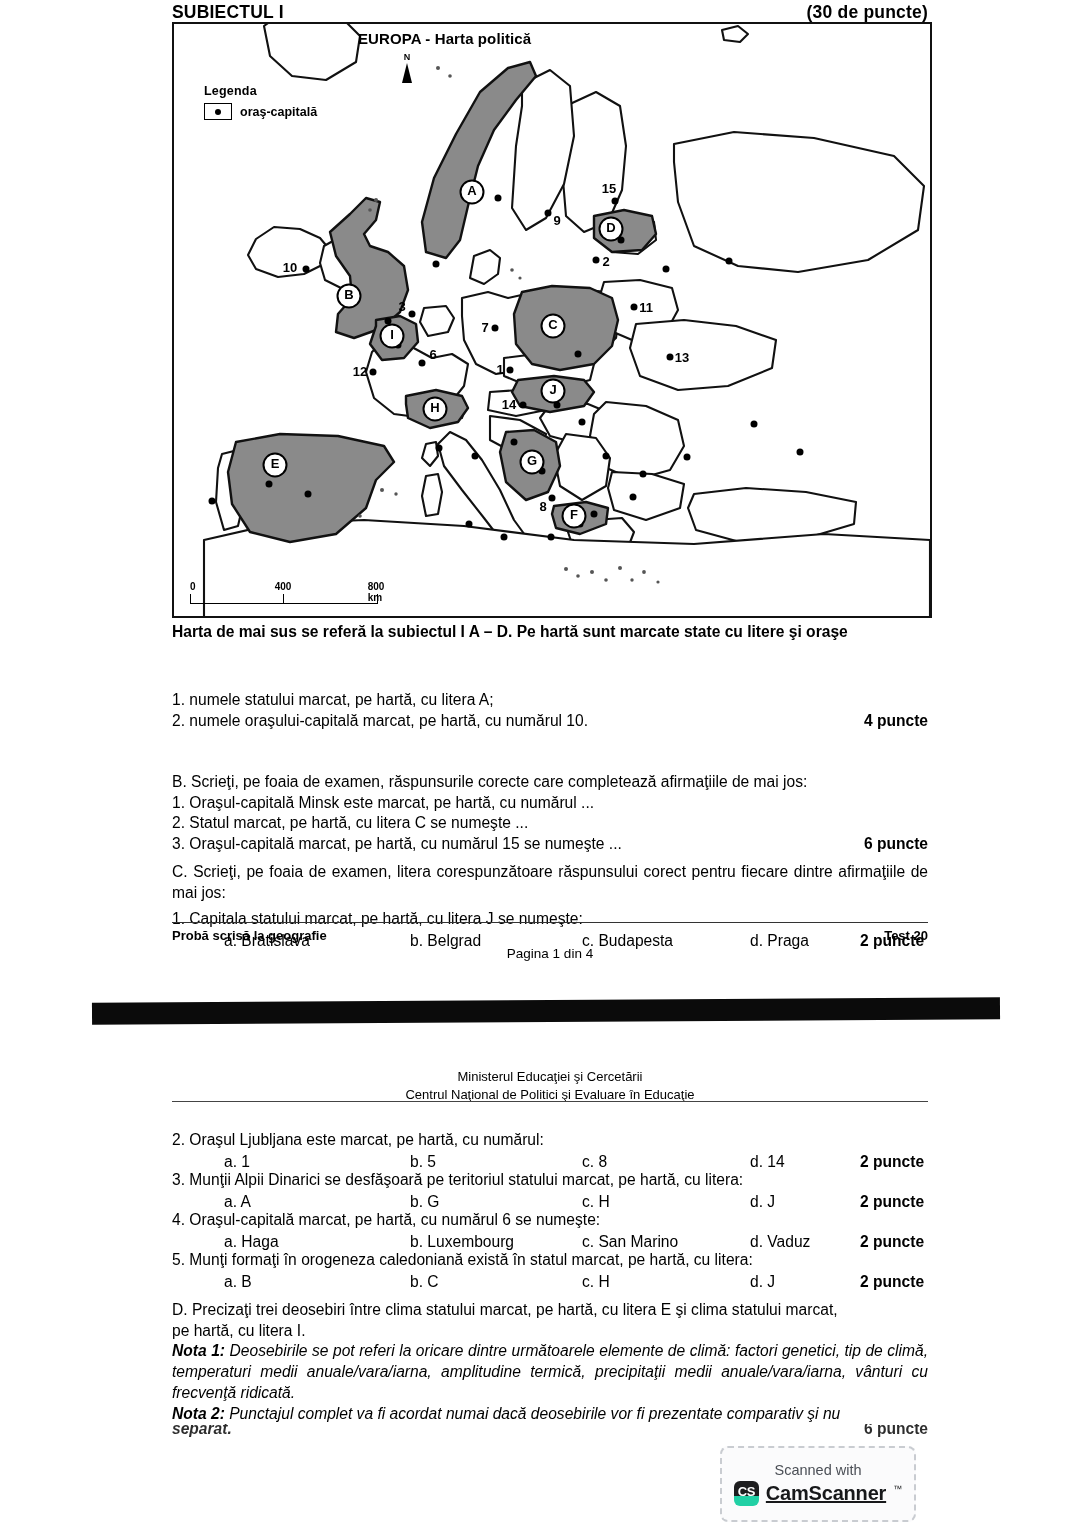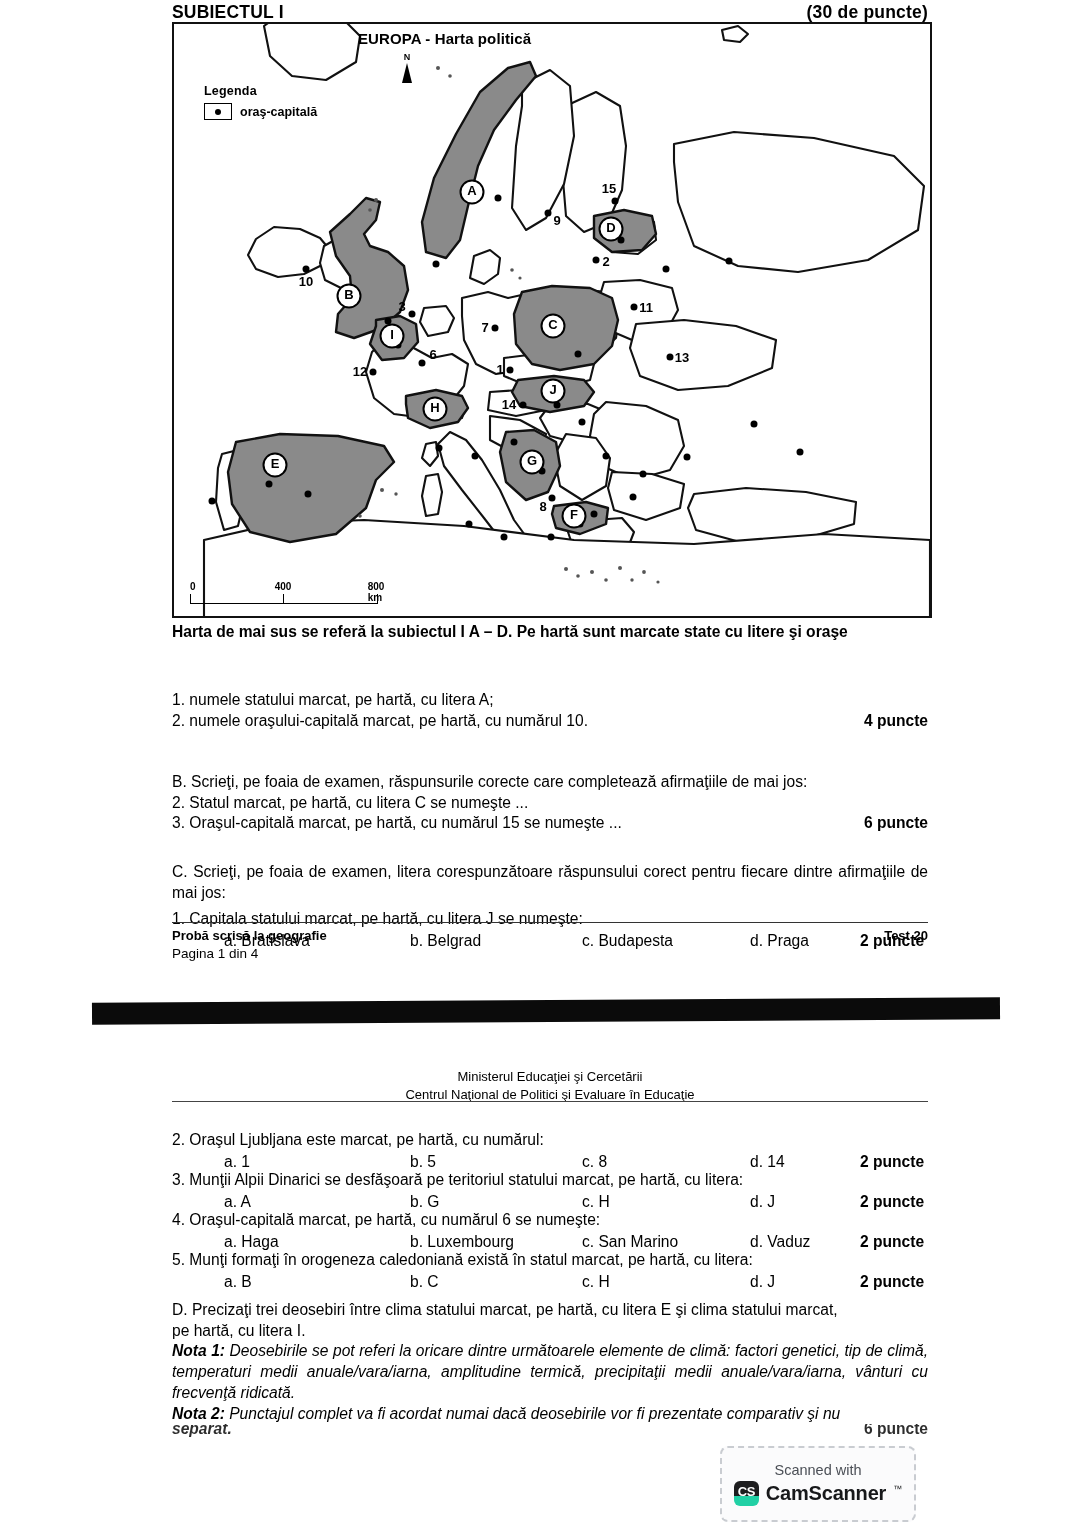--- a/index.html
+++ b/index.html
@@ -166,20 +166,21 @@
     width: 756px;
     display: flex;
     justify-content: space-between;
     font-size: 13px;
     font-weight: bold;
   }
   .page-num {
     position: absolute;
     left: 172px;
     width: 756px;
+    text-align: center;
     font-size: 13.5px;
   }
 
   
   #page-gap {
     position: absolute;
     left: 0; top: 990px;
     width: 1080px; height: 42px;
   }
   #page-gap .band {
@@ -241,20 +242,21 @@
     display: flex; align-items: center; justify-content: center;
     letter-spacing: -.5px;
     padding-bottom: 4px;
     box-sizing: border-box;
   }
   .cs-name {
     font-size: 20px;
     font-weight: bold;
     color: #17181a;
     letter-spacing: -.2px;
+    text-decoration: underline;
   }
   .cs-tm { font-size: 9px; color: #17181a; align-self: flex-start; margin-top: 3px; }
 
   
   .cut-line {
     position: absolute;
     left: 172px;
     width: 756px;
     height: 13px;
     overflow: hidden;
@@ -458,21 +460,21 @@
         <span class="m-num" style="left: 228px; top: 282px;">3</span>
         <span class="m-dot" style="left: 248px; top: 339px;"></span>
         <span class="m-num" style="left: 259px; top: 330px;">6</span>
         <span class="m-dot" style="left: 321px; top: 304px;"></span>
         <span class="m-num" style="left: 311px; top: 303px;">7</span>
         <span class="m-dot" style="left: 378px; top: 474px;"></span>
         <span class="m-num" style="left: 369px; top: 482px;">8</span>
         <span class="m-dot" style="left: 374px; top: 189px;"></span>
         <span class="m-num" style="left: 383px; top: 196px;">9</span>
         <span class="m-dot" style="left: 132px; top: 245px;"></span>
-        <span class="m-num" style="left: 132px; top: 243px; margin-top: 14px;">10</span>
+        <span class="m-num" style="left: 116px; top: 243px;">10</span>
         <span class="m-dot" style="left: 460px; top: 283px;"></span>
         <span class="m-num" style="left: 472px; top: 283px;">11</span>
         <span class="m-dot" style="left: 199px; top: 348px;"></span>
         <span class="m-num" style="left: 186px; top: 347px;">12</span>
         <span class="m-dot" style="left: 496px; top: 333px;"></span>
         <span class="m-num" style="left: 508px; top: 333px;">13</span>
         <span class="m-dot" style="left: 349px; top: 381px;"></span>
         <span class="m-num" style="left: 335px; top: 380px;">14</span>
         <span class="m-dot" style="left: 441px; top: 177px;"></span>
         <span class="m-num" style="left: 435px; top: 164px;">15</span>
@@ -496,20 +498,21 @@
   <div class="doc-text" style="top:690px">
     <div class="para"><span>1. numele statului marcat, pe hartă, cu litera A;</span></div>
     <div class="para row-points">
       <span>2. numele oraşului-capitală marcat, pe hartă, cu numărul 10.</span>
       <span class="pts">4 puncte</span>
     </div>
   </div>
 
   <div class="doc-text" style="top:772px">
     <div class="para"><span>B. Scrieţi, pe foaia de examen, răspunsurile corecte care completează afirmaţiile de mai jos:</span></div>
+    <div class="para"><span>1. Oraşul-capitală Minsk este marcat, pe hartă, cu numărul ...</span></div>
     <div class="para"><span>2. Statul marcat, pe hartă, cu litera C se numeşte ...</span></div>
     <div class="para row-points">
       <span>3. Oraşul-capitală marcat, pe hartă, cu numărul 15 se numeşte ...</span>
       <span class="pts">6 puncte</span>
     </div>
   </div>
 
   <div class="doc-text" style="top:862px">
     <div class="para just">C. Scrieţi, pe foaia de examen, litera corespunzătoare răspunsului corect pentru fiecare dintre afirmaţiile de mai jos:</div>
     <div class="para" style="margin-top:6px"><span>1. Capitala statului marcat, pe hartă, cu litera J se numeşte:</span></div>

